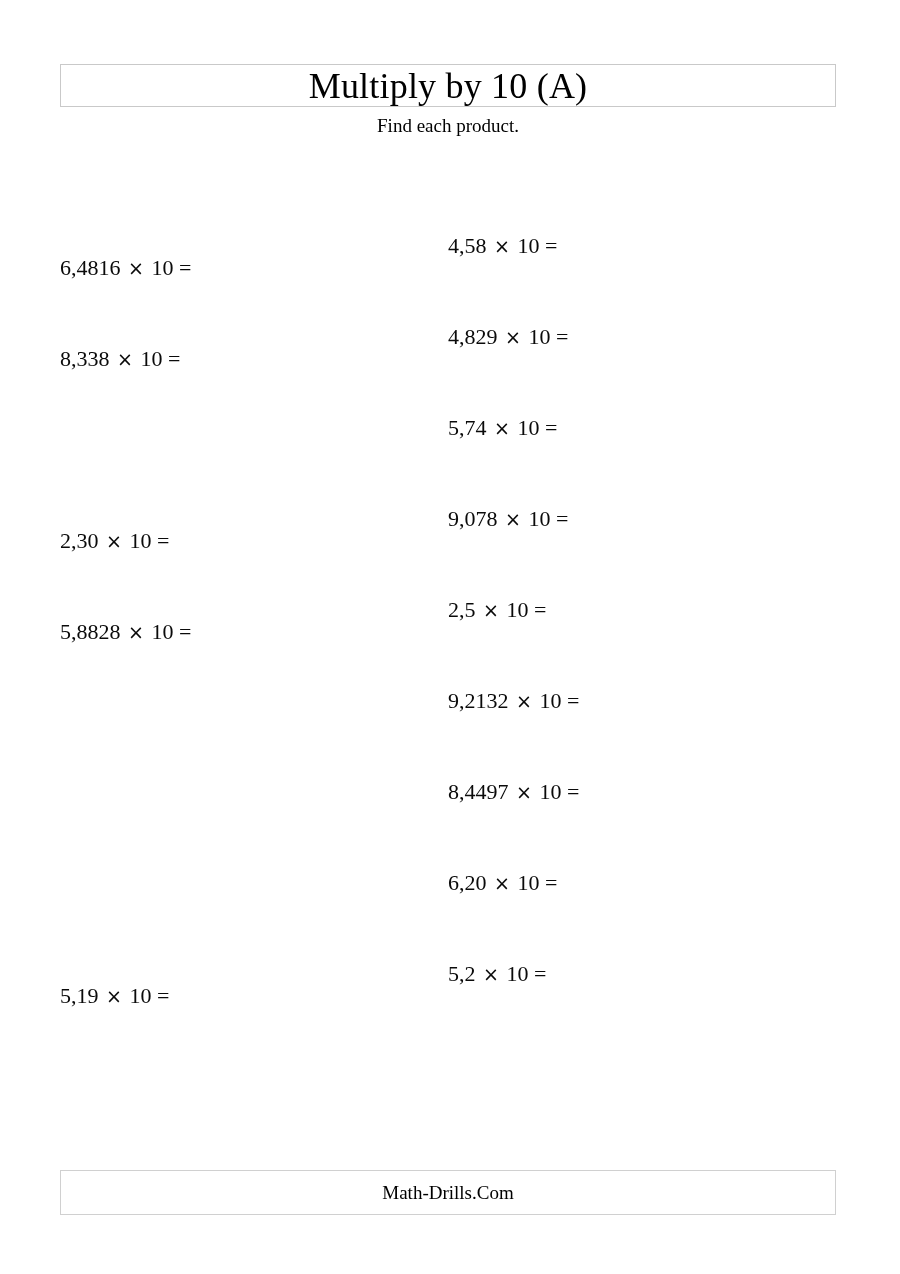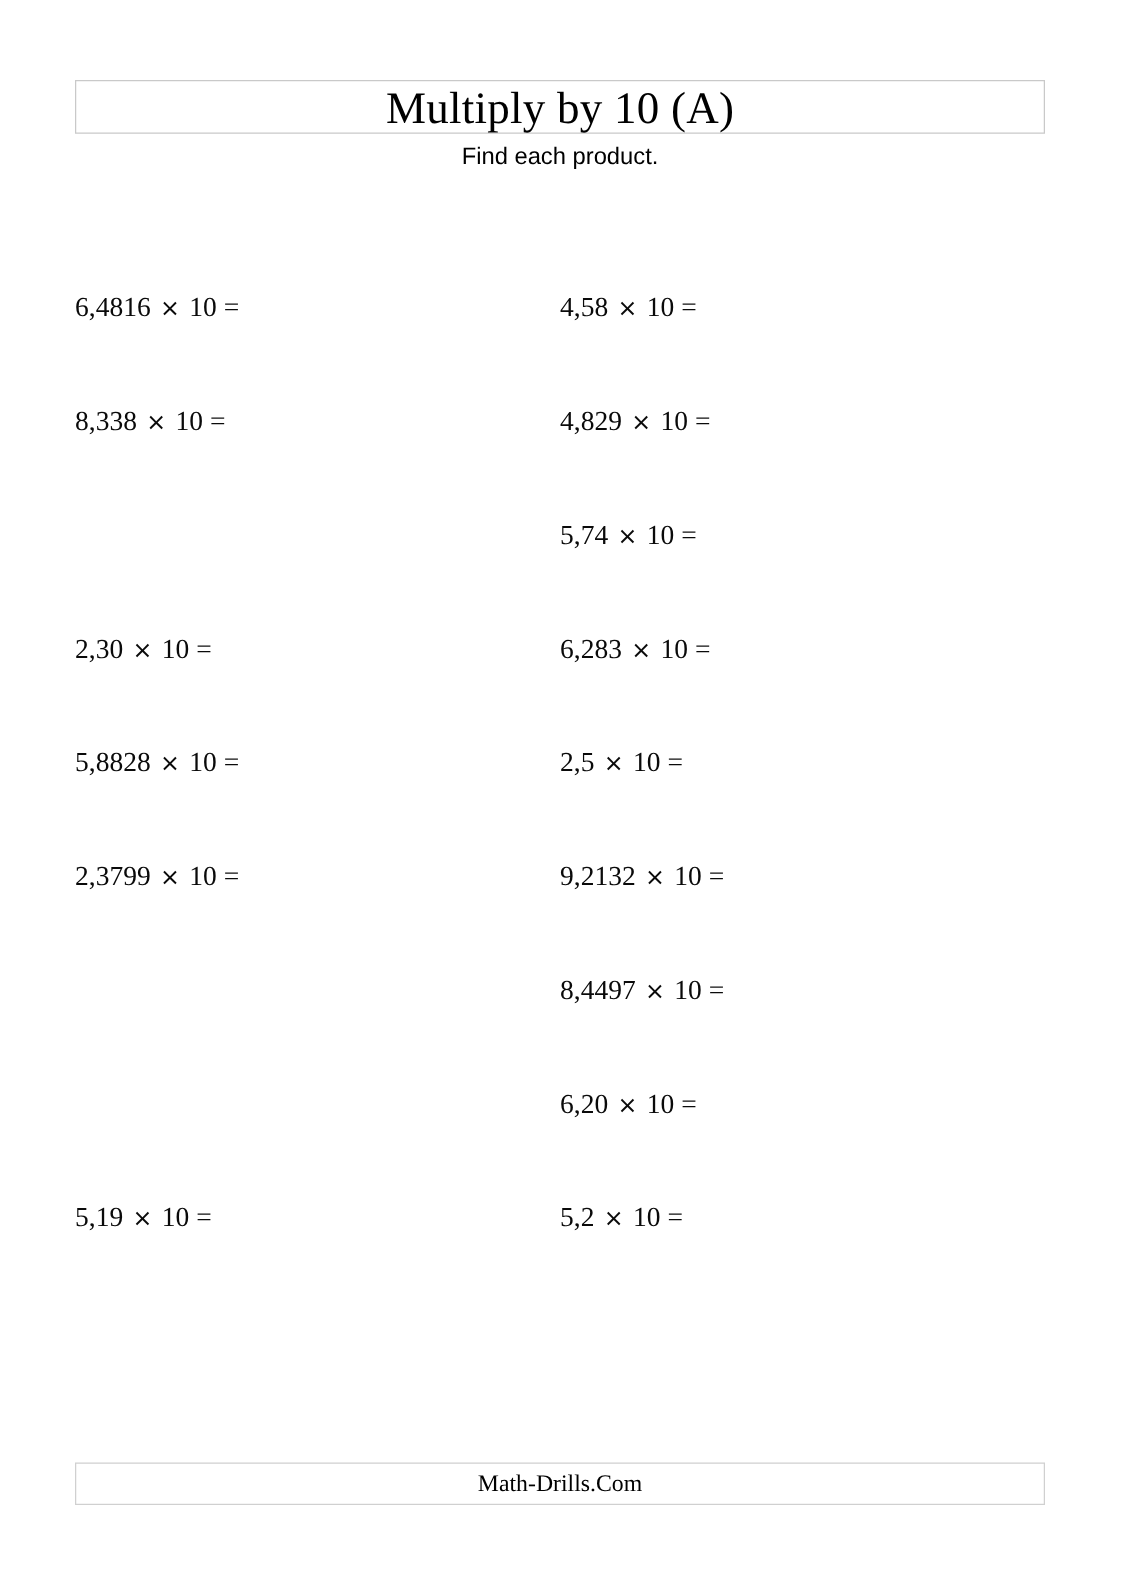--- a/index.html
+++ b/index.html
@@ -46,21 +46,21 @@
     color: #000;
     white-space: nowrap;
   }
 
   .subtitle {
     position: absolute;
     left: 60px;
     top: 113px;
     width: 776px;
     text-align: center;
-    font-family: Liberation Sans, sans-serif;
+    font-family: Liberation Serif, serif;
     font-size: 19px;
     line-height: 26px;
     color: #000;
   }
 
   
   .problems {
     position: absolute;
     left: 0;
     top: 226px;
@@ -71,21 +71,21 @@
     height: 91px;
   }
   .cell {
     position: absolute;
     top: 0;
     height: 40px;
     display: flex;
     align-items: center;
     white-space: nowrap;
   }
-  .cell.left  { left: 60px;  }
+  .cell.left  { left: 60px; margin-top: 22px;  }
   .cell.right { left: 448px; }
 
   .expr {
     font-family: "Liberation Serif", "DejaVu Serif", serif;
     font-size: 22px;
     line-height: 40px;
     color: #0a0a0a;
     white-space: nowrap;
   }
   .expr .op {
@@ -101,21 +101,21 @@
     display: inline-block;
     min-width: 90px;
   }
 
   
   .footer-box {
     position: absolute;
     left: 60px;
     top: 1170px;
     width: 776px;
-    height: 34px;
+    height: 45px;
     border: 1px solid #d0d0d0;
     box-sizing: border-box;
     display: flex;
     align-items: center;
     justify-content: center;
   }
   .footer-text {
     font-family: "Liberation Serif", "DejaVu Serif", serif;
     font-size: 19px;
     line-height: 1;
@@ -154,35 +154,32 @@
       <div class="prow">
         <div class="cell right">
           <span class="expr"><span>5,74</span> <span class="op">×</span> <span>10</span> <span class="eq">=</span> <span class="answer-space"></span></span>
         </div>
       </div>
       <div class="prow">
         <div class="cell left">
           <span class="expr"><span>2,30</span> <span class="op">×</span> <span>10</span> <span class="eq">=</span> <span class="answer-space"></span></span>
         </div>
         <div class="cell right">
-          <span class="expr"><span>6,283</span> <span class="op">×</span> <span>10</span> <span class="eq">=</span> <span class="answer-space"></span></span>
+          <span class="expr"><span>9,078</span> <span class="op">×</span> <span>10</span> <span class="eq">=</span> <span class="answer-space"></span></span>
         </div>
       </div>
       <div class="prow">
         <div class="cell left">
           <span class="expr"><span>5,8828</span> <span class="op">×</span> <span>10</span> <span class="eq">=</span> <span class="answer-space"></span></span>
         </div>
         <div class="cell right">
           <span class="expr"><span>2,5</span> <span class="op">×</span> <span>10</span> <span class="eq">=</span> <span class="answer-space"></span></span>
         </div>
       </div>
       <div class="prow">
-        <div class="cell left">
-          <span class="expr"><span>2,3799</span> <span class="op">×</span> <span>10</span> <span class="eq">=</span> <span class="answer-space"></span></span>
-        </div>
         <div class="cell right">
           <span class="expr"><span>9,2132</span> <span class="op">×</span> <span>10</span> <span class="eq">=</span> <span class="answer-space"></span></span>
         </div>
       </div>
       <div class="prow">
         <div class="cell right">
           <span class="expr"><span>8,4497</span> <span class="op">×</span> <span>10</span> <span class="eq">=</span> <span class="answer-space"></span></span>
         </div>
       </div>
       <div class="prow">

